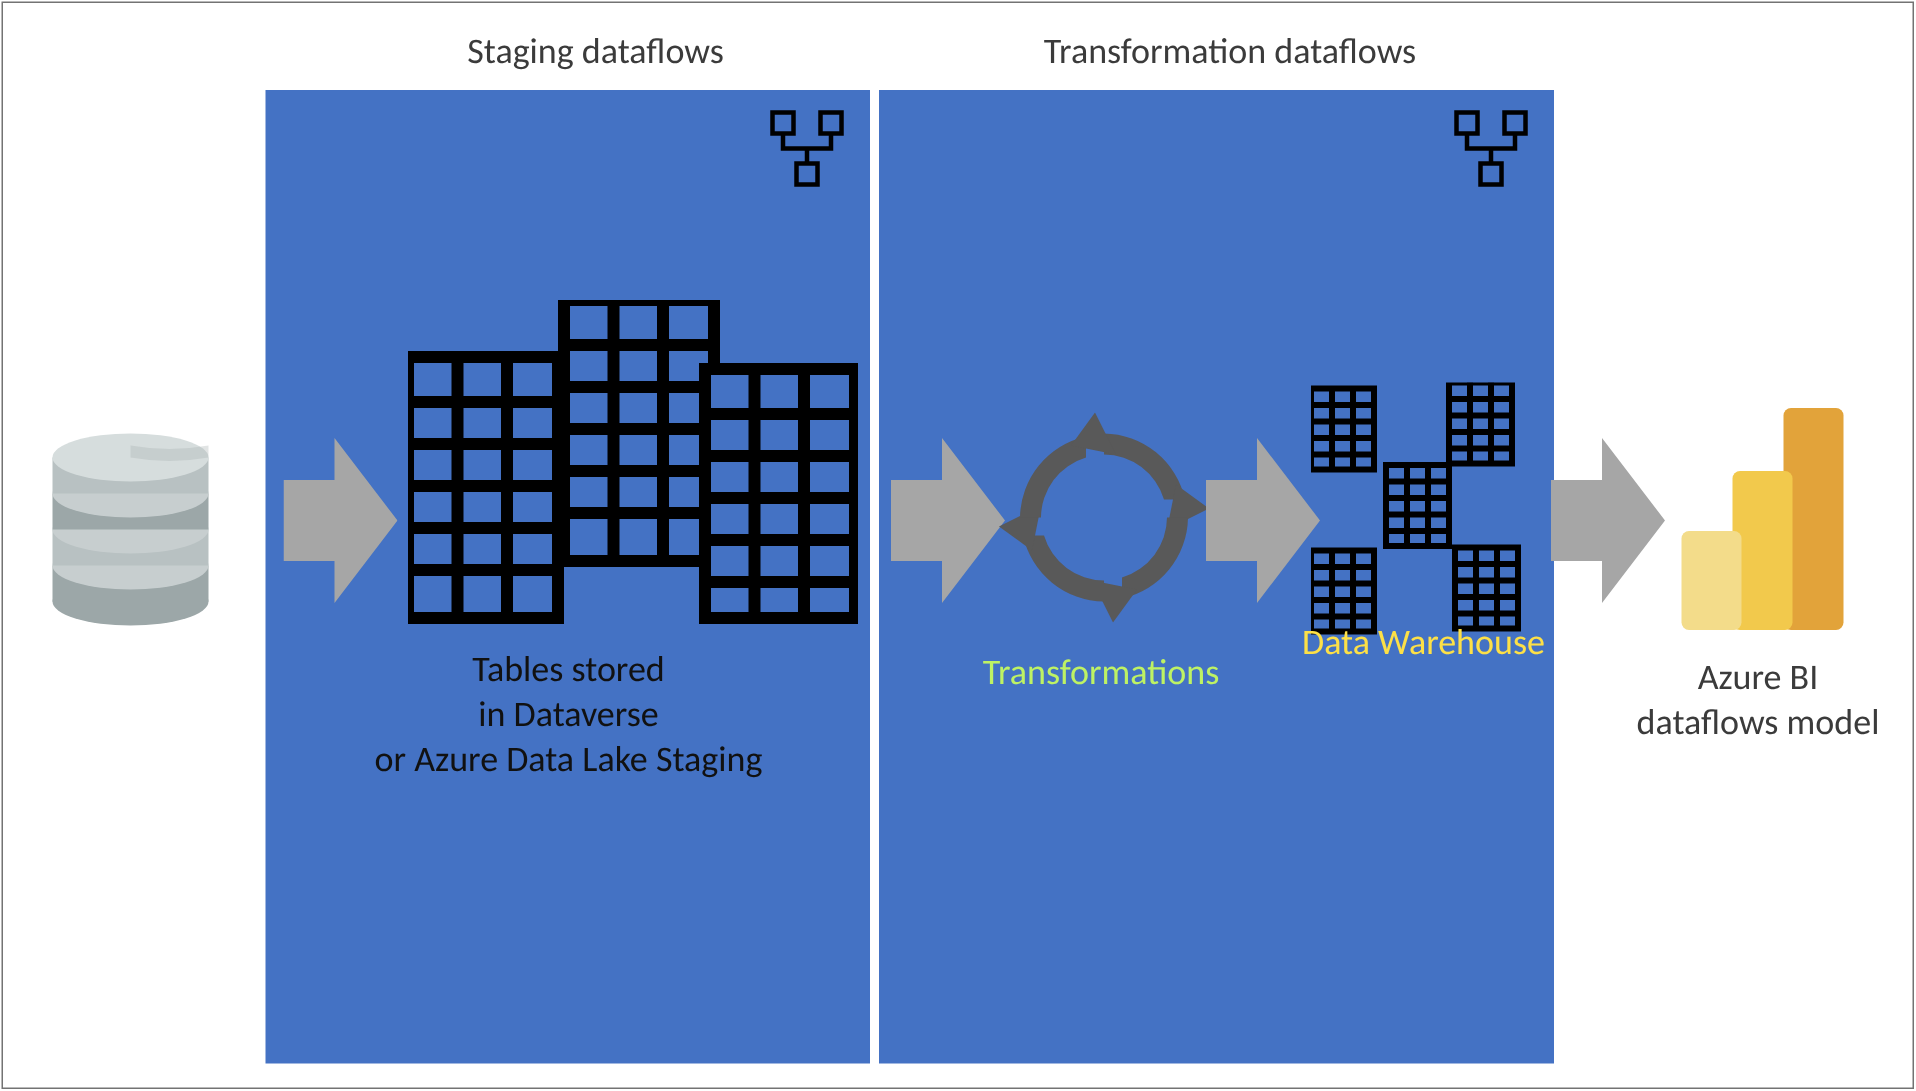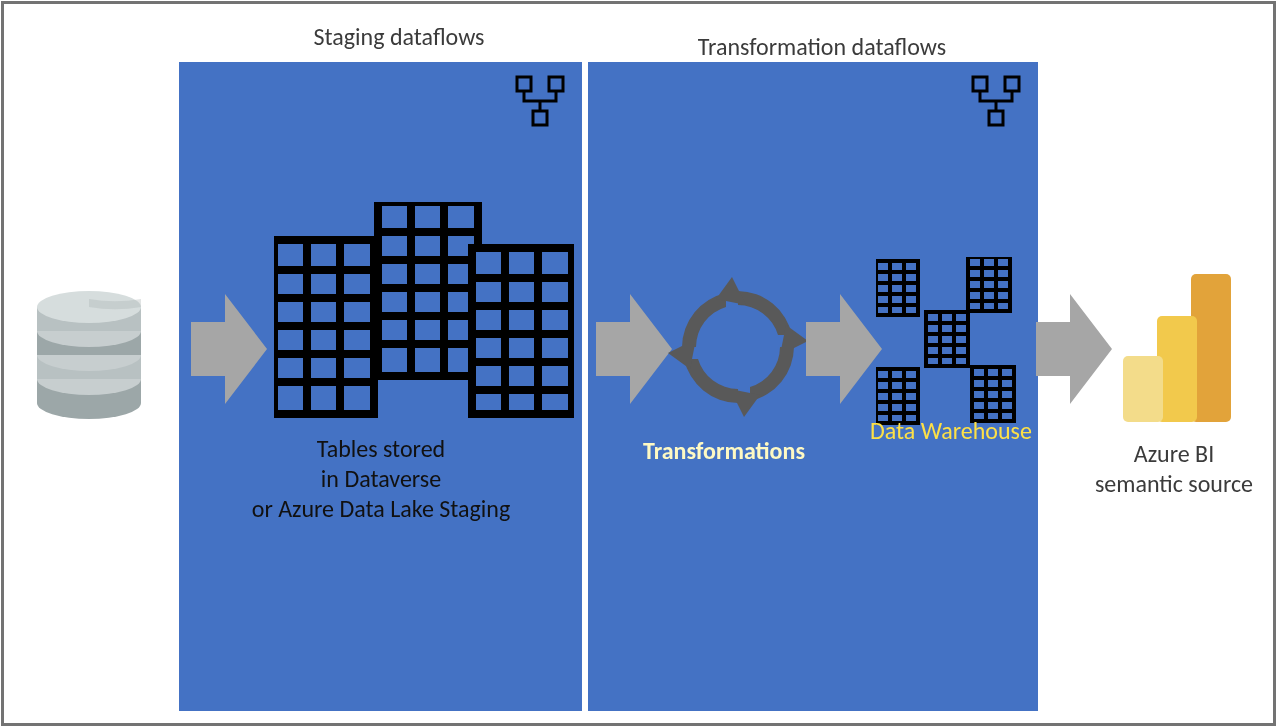--- a/index.html
+++ b/index.html
@@ -9,21 +9,21 @@
     height: 727px;
     font-family: "Segoe UI", Calibri, Arial, sans-serif;
     background: #ffffff;
     color: #444;
   }
   .frame {
     position: relative;
     box-sizing: border-box;
     width: 1275px;
     height: 725px;
-    border: 3px solid #737373;
+    border: 1px solid #737373;
     margin: 1px;
   }
   .label {
     position: absolute;
     font-size: 24px;
     text-align: center;
     line-height: 1.25;
     color: #3b3b3b;
   }
   .panel {
@@ -35,21 +35,21 @@
     top: 12px;
     right: 14px;
   }
 </style>
 </head>
 <body>
 
 <div class="frame">
 
   <div class="label" style="left:250px; top:18px; width:290px;">Staging dataflows</div>
-  <div class="label" style="left:628px; top:18px; width:380px;margin-top:10px;">Transformation dataflows</div>
+  <div class="label" style="left:628px; top:18px; width:380px;">Transformation dataflows</div>
 
   <svg style="position:absolute; left:30px; top:279px;" width="110" height="140" viewBox="0 0 110 140">
     <g>
       <ellipse cx="55" cy="120" rx="52" ry="16" fill="#9ca7a8"></ellipse>
       <rect x="3" y="96" width="104" height="24" fill="#9ca7a8"></rect>
       <ellipse cx="55" cy="96" rx="52" ry="16" fill="#c7cecf"></ellipse>
       <rect x="3" y="72" width="104" height="24" fill="#b8c1c2"></rect>
       <ellipse cx="55" cy="72" rx="52" ry="16" fill="#c7cecf"></ellipse>
       <rect x="3" y="48" width="104" height="24" fill="#9ca7a8"></rect>
       <ellipse cx="55" cy="48" rx="52" ry="16" fill="#c7cecf"></ellipse>
@@ -136,21 +136,21 @@
         <polygon points="118,48 140,64 112,78"></polygon>
         <path d="M126 70 A56 56 0 0 1 82 124 L82 110 A42 42 0 0 0 112 70 Z"></path>
         <polygon points="92,118 76,140 62,112"></polygon>
         <path d="M70 126 A56 56 0 0 1 16 82 L30 82 A42 42 0 0 0 70 112 Z"></path>
         <polygon points="22,92 0,76 28,62"></polygon>
         <path d="M14 70 A56 56 0 0 1 58 16 L58 30 A42 42 0 0 0 28 70 Z"></path>
         <polygon points="48,22 64,0 78,28"></polygon>
       </g>
     </svg>
 
-    <div class="label" style="left:31px; top:374px; width:210px; color:#fef9c3;font-weight:bold;">Transformations</div>
+    <div class="label" style="left:43px; top:374px; width:210px; color:#bef264;">Transformations</div>
 
     <svg style="position:absolute; left:218px; top:232px;" width="76" height="110" viewBox="0 0 76 110">
       <polygon points="0,28 34,28 34,0 76,55 34,110 34,82 0,82" fill="#a6a6a6"></polygon>
     </svg>
 
     <svg style="position:absolute; left:288px; top:195px;" width="150" height="175" viewBox="0 0 150 175">
       <g fill="none" stroke="#000" stroke-width="4">
 
         <g transform="translate(0,4)">
           <rect x="0" y="0" width="42" height="54"></rect>
@@ -210,16 +210,16 @@
   <svg style="position:absolute; left:1115px; top:270px;" width="120" height="150" viewBox="0 0 120 150">
     <g>
       <rect x="72" y="0" width="40" height="148" rx="5" fill="#e2a33a"></rect>
       <rect x="38" y="42" width="40" height="106" rx="5" fill="#f2c94c"></rect>
       <rect x="4" y="82" width="40" height="66" rx="5" fill="#f3dc8a"></rect>
     </g>
   </svg>
 
   <div class="label" style="left:1070px; top:435px; width:200px;">
     <span>Azure BI</span><br>
-    <span>semantic source</span>
+    <span>dataflows model</span>
   </div>
 
 </div>
 
 </body></html>

